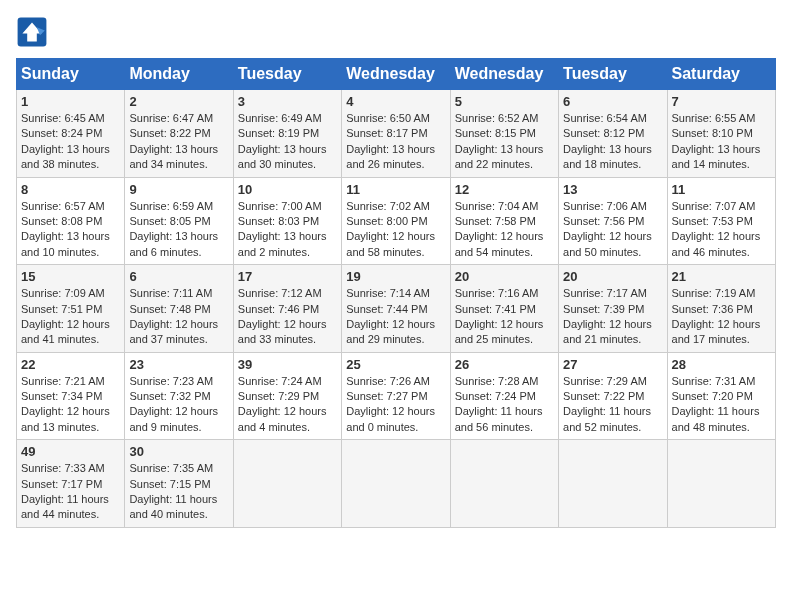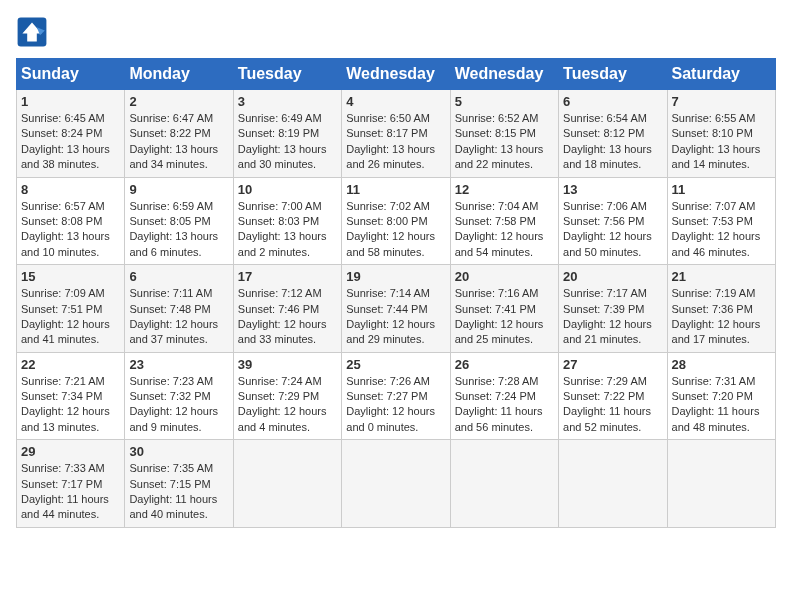--- a/index.html
+++ b/index.html
@@ -233,21 +233,21 @@
           <span class="day-num">27</span>
           <div class="day-info">Sunrise: 7:29 AM<br>Sunset: 7:22 PM<br>Daylight: 11 hours and 52 minutes.</div>
         </td>
         <td>
           <span class="day-num">28</span>
           <div class="day-info">Sunrise: 7:31 AM<br>Sunset: 7:20 PM<br>Daylight: 11 hours and 48 minutes.</div>
         </td>
       </tr>
       <tr>
         <td>
-          <span class="day-num">29</span>
+          <span class="day-num">49</span>
           <div class="day-info">Sunrise: 7:33 AM<br>Sunset: 7:17 PM<br>Daylight: 11 hours and 44 minutes.</div>
         </td>
         <td>
           <span class="day-num">30</span>
           <div class="day-info">Sunrise: 7:35 AM<br>Sunset: 7:15 PM<br>Daylight: 11 hours and 40 minutes.</div>
         </td>
         <td class="empty"></td>
         <td class="empty"></td>
         <td class="empty"></td>
         <td class="empty"></td>

